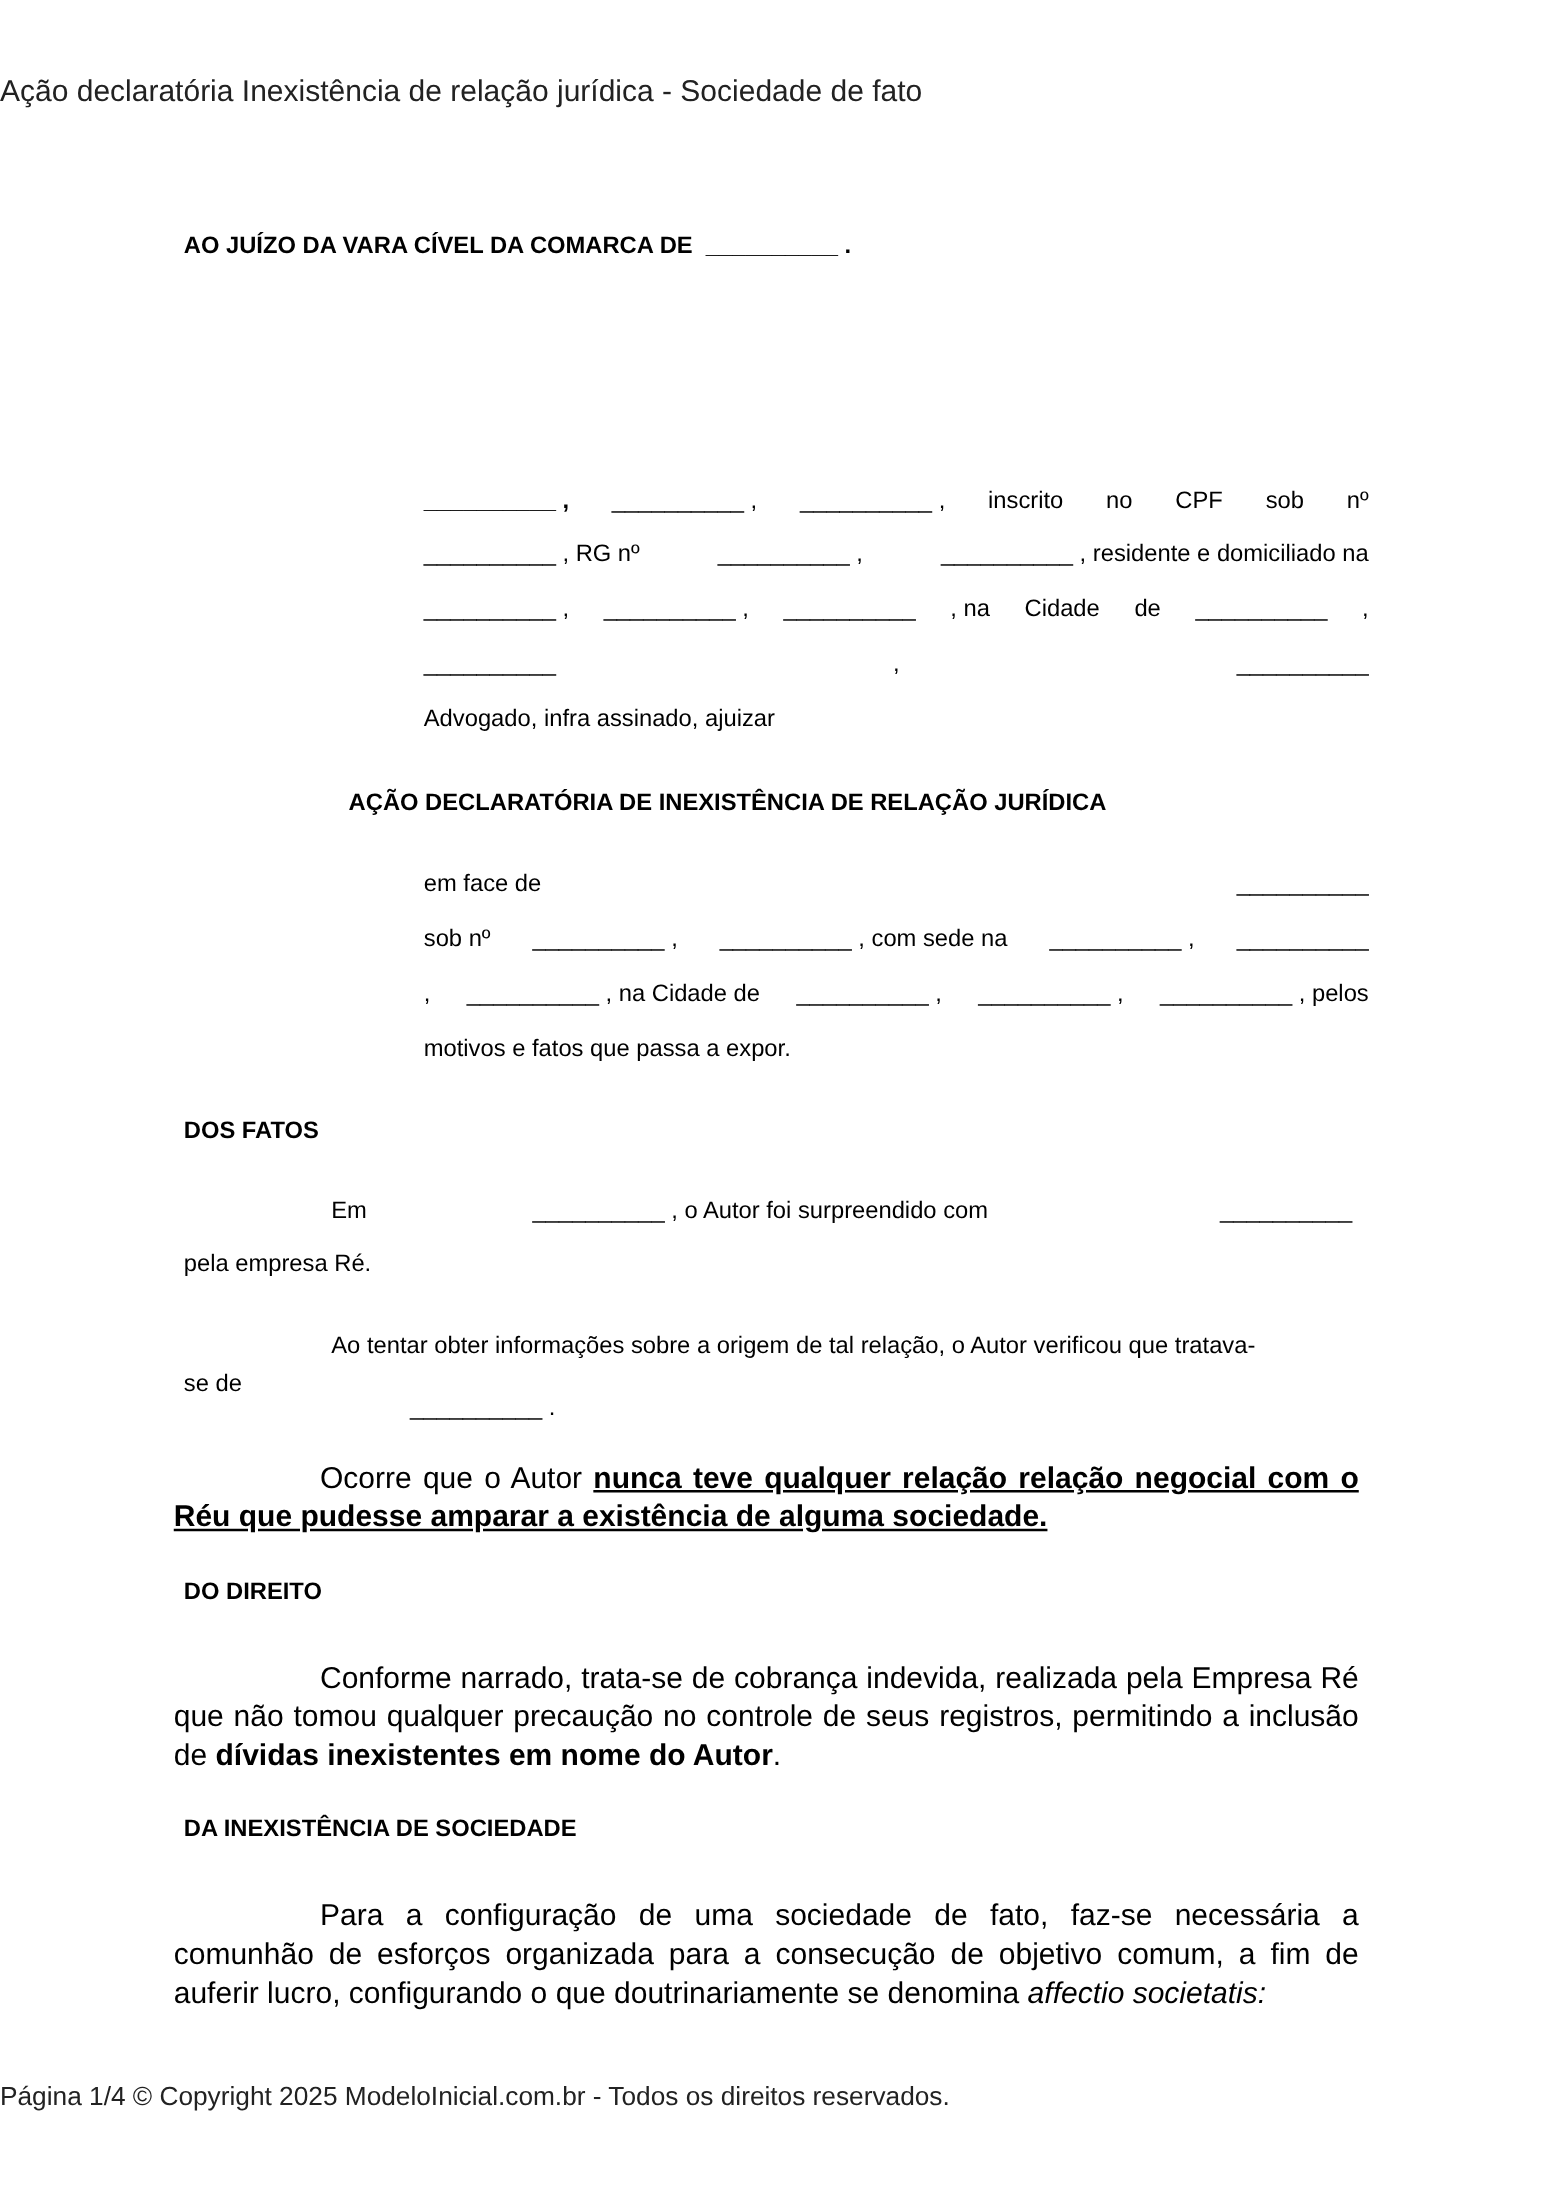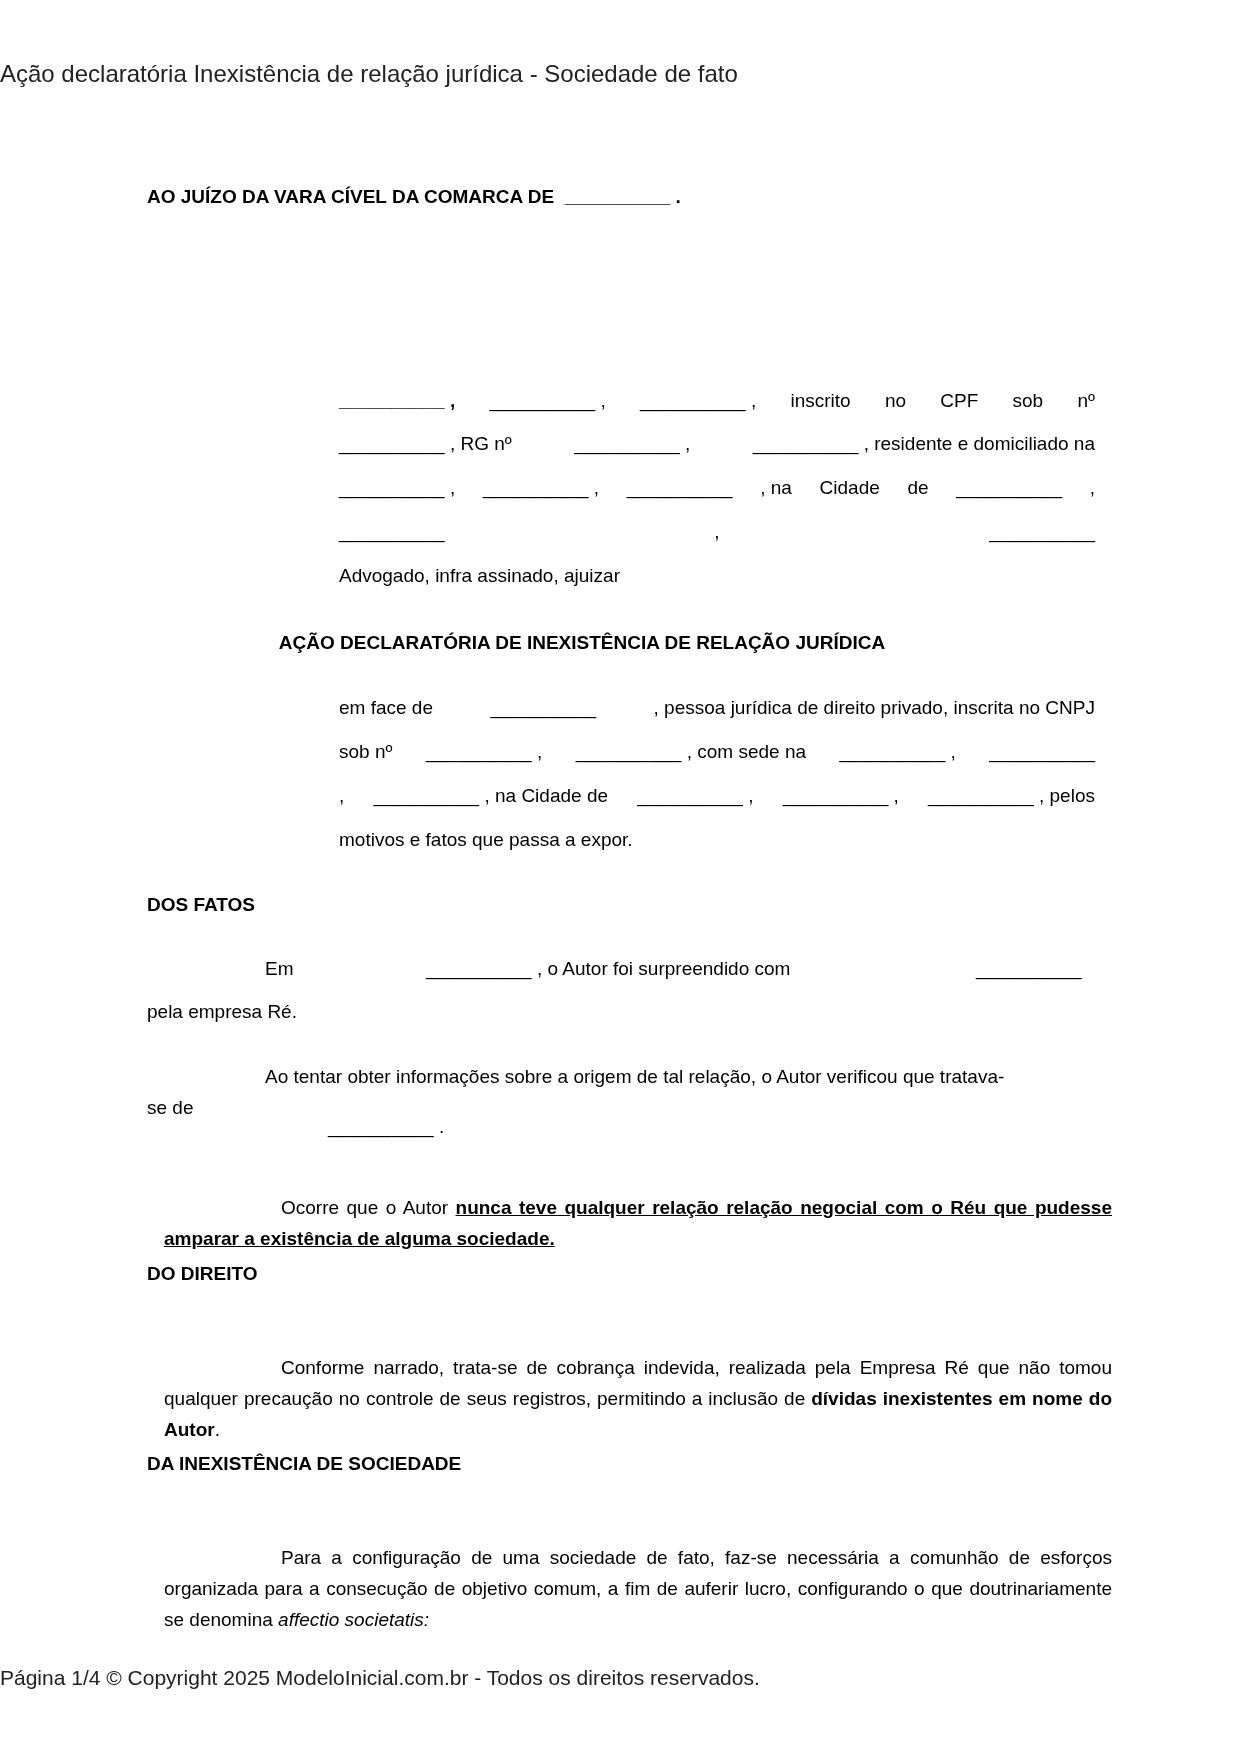--- a/index.html
+++ b/index.html
@@ -6,21 +6,21 @@
   body { width: 1240px; height: 1754px; position: relative; overflow: hidden;
          font-family: "Liberation Sans", sans-serif; color: #000; }
   .page-header { position: absolute; top: 60px; left: 0; width: 1240px; text-align: left;
                  font-size: 24px; color: #222; }
   .page-footer { position: absolute; top: 1666px; left: 0; width: 1040px; text-align: left;
                  font-size: 21px; color: #222; }
   .line { position: absolute; font-size: 19px; white-space: pre; }
   .bold { font-weight: bold; }
   .heading { position: absolute; left: 147px; font-size: 19px; font-weight: bold; }
   .flex-line { position: absolute; display: flex; justify-content: space-between; font-size: 19px; white-space: pre; }
-  .para { position: absolute; left: 164px; width: 948px; font-size: 19px; line-height: 31px; text-align: justify; margin-top: 25px; }
+  .para { position: absolute; left: 139px; width: 948px; font-size: 24px; line-height: 31px; text-align: justify; }
   .indent { display: inline-block; width: 117px; }
   .ul-bold { font-weight: bold; text-decoration: underline; }
 </style>
 </head>
 <body>
 
 <div class="page-header">Ação declaratória Inexistência de relação jurídica - Sociedade de fato</div>
 
 <div class="line bold" style="top:186px; left:147px;">AO JUÍZO DA VARA CÍVEL DA COMARCA DE  __________ .</div>
 
@@ -54,21 +54,20 @@
   <span>,</span>
   <span>__________</span>
 </div>
 <div class="line" style="top:565px; left:339px;">Advogado, infra assinado, ajuizar</div>
 
 <div class="line bold" style="top:632px; left:0; width:1044px; text-align:center; padding-left:120px; box-sizing:border-box;">AÇÃO DECLARATÓRIA DE INEXISTÊNCIA DE RELAÇÃO JURÍDICA</div>
 
 <div class="flex-line" style="top:697px; left:339px; width:756px;">
   <span>em face de</span>
   <span>__________</span>
-  <span>, pessoa jurídica de direito privado, inscrita no CNPJ</span>
 </div>
 <div class="flex-line" style="top:741px; left:339px; width:756px;">
   <span>sob nº</span>
   <span>__________ ,</span>
   <span>__________ , com sede na</span>
   <span>__________ ,</span>
   <span>__________</span>
 </div>
 <div class="flex-line" style="top:785px; left:339px; width:756px;">
   <span>,</span>

